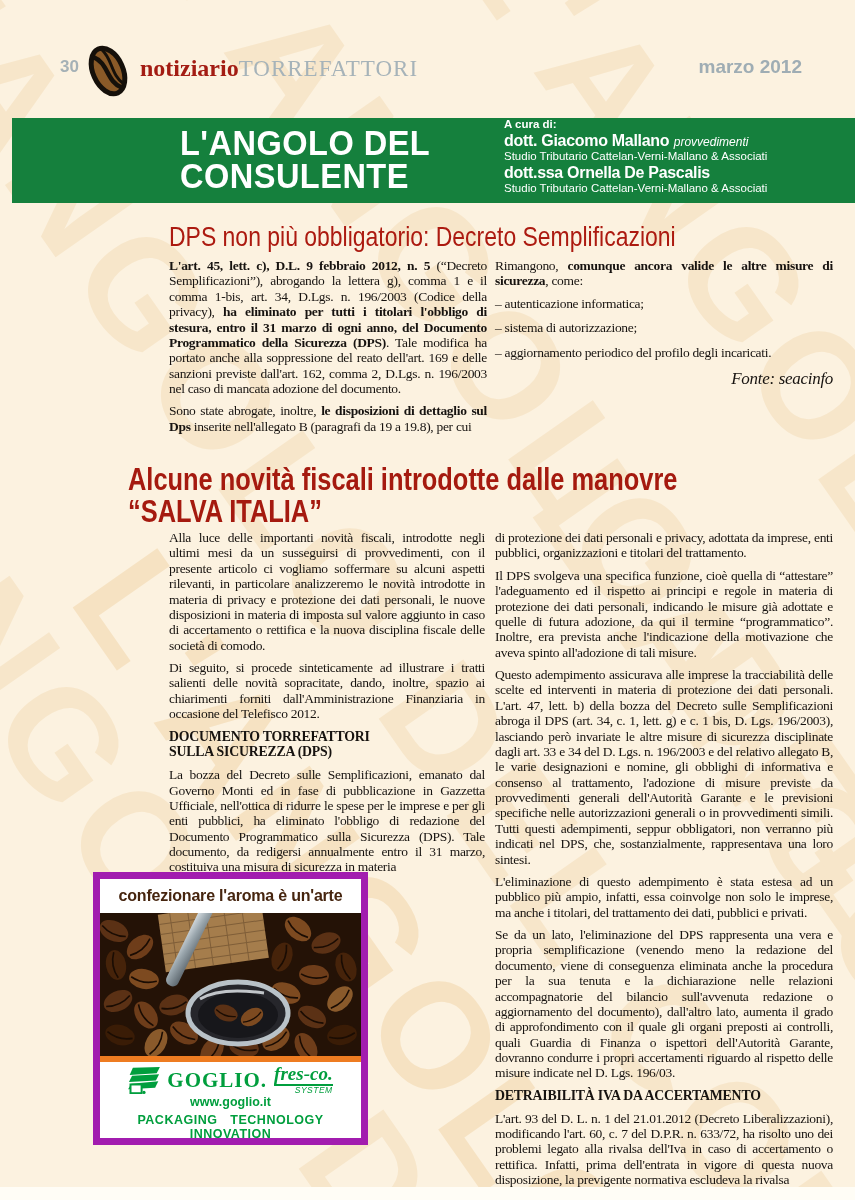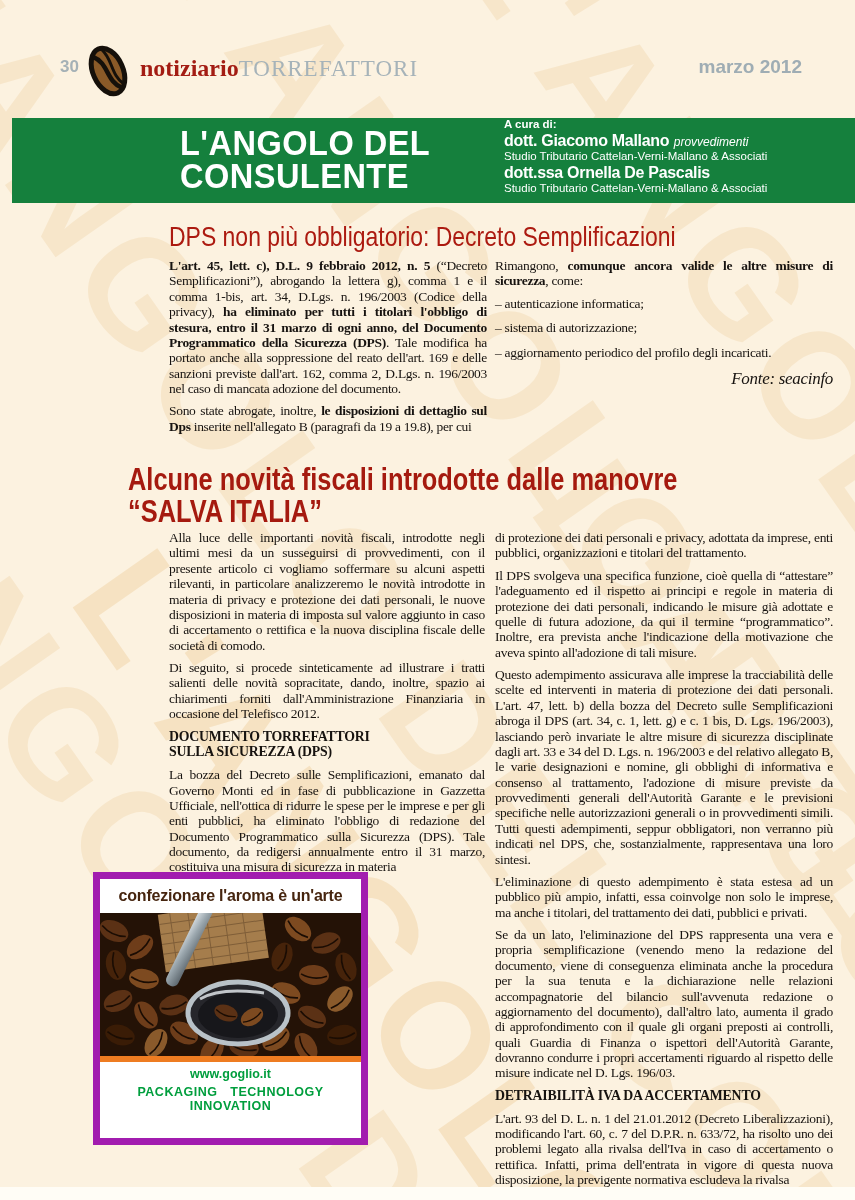--- a/index.html
+++ b/index.html
@@ -228,19 +228,30 @@
       <g transform="translate(0,0)">
         <rect x="88" y="-34" width="13" height="112" rx="6" transform="rotate(26 94 22)" fill="url(#met)"></rect>
         <ellipse cx="138" cy="100" rx="50" ry="31" fill="#26262b" stroke="#b9c2c8" stroke-width="5"></ellipse>
         <ellipse cx="138" cy="102" rx="40" ry="23" fill="#17171b"></ellipse>
         <use href="#bn" fill="#5b3115" transform="translate(126,100) rotate(20) scale(.8)"></use>
         <use href="#bn" fill="#7d4a20" transform="translate(152,104) rotate(-30) scale(.8)"></use>
         <path d="M100,86 Q120,74 164,80" stroke="#e8eef1" stroke-width="3" fill="none" opacity=".8"></path>
       </g>
     </svg>
     <div class="ad-logo">
+      <div class="logo-row">
+        <svg width="32" height="27" viewBox="0 0 40 34">
+          <path d="M6,1 L40,0 L36,8 L2,10 Z" fill="#009e3d"></path>
+          <path d="M5,11 L39,9 L35,17 L1,19 Z" fill="#009e3d"></path>
+          <path d="M4,21 L38,18 L34,26 L0,28 Z" fill="#009e3d"></path>
+          <rect x="3" y="22" width="14" height="11" fill="#ffffff" stroke="#009e3d" stroke-width="2.5"></rect>
+          <circle cx="20" cy="32" r="2" fill="#009e3d"></circle>
+        </svg>
+        <span class="goglio">GOGLIO.</span>
+        <span class="fresco-wrap"><span class="fresco">fres-co.</span><br><span class="fresco-sub">SYSTEM</span></span>
+      </div>
       <div class="ad-url">www.goglio.it</div>
       <div class="ad-footer">PACKAGING TECHNOLOGY INNOVATION</div>
     </div>
   </div>
 
   <div class="bottom-strip"></div>
 </div>
 
 </body></html>

